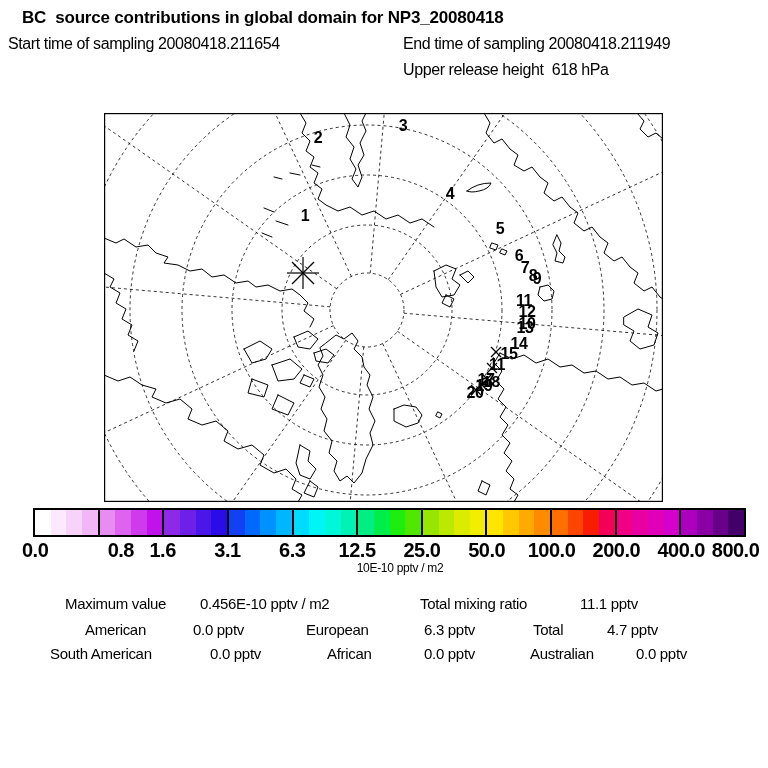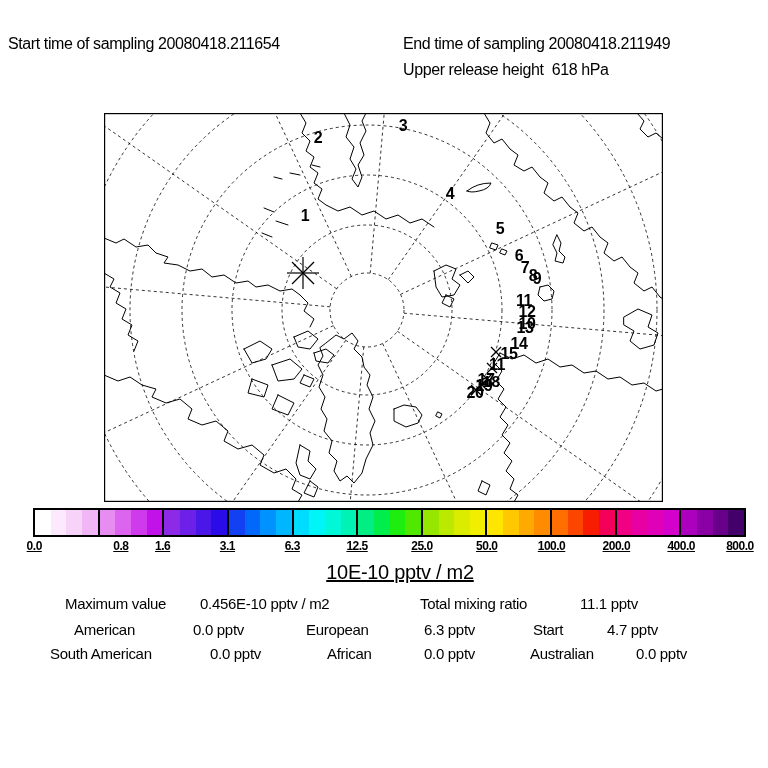--- a/index.html
+++ b/index.html
@@ -9,31 +9,32 @@
   .title{font-size:17px;font-weight:700;letter-spacing:-0.2px;}
   .hline{font-size:16px;font-weight:400;letter-spacing:-0.4px;}
   #map-frame{position:absolute;left:104px;top:113px;width:559px;height:389px;}
   #map-frame svg{position:absolute;left:0;top:0;}
   .traj{position:absolute;transform:translate(-50%,-50%);font-weight:700;font-size:16px;letter-spacing:-0.5px;line-height:1;}
   #colorbar{position:absolute;left:33px;top:508px;width:713px;height:29px;border:2px solid #000;box-sizing:border-box;display:flex;}
   .cb-seg{flex:1;display:flex;border-left:2px solid #000;}
   .cb-seg:first-child{border-left:none;}
   .cb-seg div{flex:1;}
   #colorbar-ticks{position:absolute;left:0;top:539px;width:768px;height:18px;}
-  .cb-tick{position:absolute;transform:translateX(-50%);font-weight:700;font-size:12px;letter-spacing:-0.5px;white-space:pre;text-decoration:underline;}
+  .cb-tick{position:absolute;transform:translateX(-50%);font-weight:700;font-size:20px;letter-spacing:-0.5px;white-space:pre;}
   .cb-tick:first-child{transform:translateX(-42%);}
   .cb-tick:last-child{transform:translateX(-72%);}
-  .unit{font-size:20px;letter-spacing:-0.3px;text-decoration:underline;}
+  .unit{font-size:12px;letter-spacing:-0.3px;}
   .stat{font-size:15px;letter-spacing:-0.3px;}
 </style>
 </head>
 <body>
 
 <div id="canvas">
 
+  <div class="abs title" style="left:22px;top:8px;">BC  source contributions in global domain for NP3_20080418</div>
   <div class="abs hline" style="left:8px;top:35px;">Start time of sampling 20080418.211654</div>
   <div class="abs hline" style="left:403px;top:35px;">End time of sampling 20080418.211949</div>
   <div class="abs hline" style="left:403px;top:61px;">Upper release height  618 hPa</div>
 
   <div id="map-frame">
     <svg width="559" height="389" viewBox="0 0 559 389">
       <rect x="0.6" y="0.6" width="557.8" height="387.8" fill="none" stroke="#000" stroke-width="1.2"></rect>
 
       <g stroke="#000" stroke-width="0.8" fill="none" stroke-dasharray="3,3">
         <circle cx="263" cy="197" r="37"></circle>
@@ -207,25 +208,25 @@
       <span class="cb-tick" style="left: 681.182px;">400.0</span>
       <span class="cb-tick" style="left: 746px;">800.0</span>
     </div>
   <div class="abs unit" style="left:400px;top:561px;transform:translateX(-50%);">10E-10 pptv / m2</div>
 
   <div class="abs stat" style="left:65px;top:595px;">Maximum value</div>
   <div class="abs stat" style="left:200px;top:595px;">0.456E-10 pptv / m2</div>
   <div class="abs stat" style="left:420px;top:595px;">Total mixing ratio</div>
   <div class="abs stat" style="left:580px;top:595px;">11.1 pptv</div>
 
-  <div class="abs stat" style="left:74px;top:621px;">American</div>
+  <div class="abs stat" style="left:85px;top:621px;">American</div>
   <div class="abs stat" style="left:193px;top:621px;">0.0 pptv</div>
   <div class="abs stat" style="left:306px;top:621px;">European</div>
   <div class="abs stat" style="left:424px;top:621px;">6.3 pptv</div>
-  <div class="abs stat" style="left:533px;top:621px;">Start</div>
+  <div class="abs stat" style="left:533px;top:621px;">Total</div>
   <div class="abs stat" style="left:607px;top:621px;">4.7 pptv</div>
 
   <div class="abs stat" style="left:50px;top:645px;">South American</div>
   <div class="abs stat" style="left:210px;top:645px;">0.0 pptv</div>
   <div class="abs stat" style="left:327px;top:645px;">African</div>
   <div class="abs stat" style="left:424px;top:645px;">0.0 pptv</div>
   <div class="abs stat" style="left:530px;top:645px;">Australian</div>
   <div class="abs stat" style="left:636px;top:645px;">0.0 pptv</div>
 </div>
 

